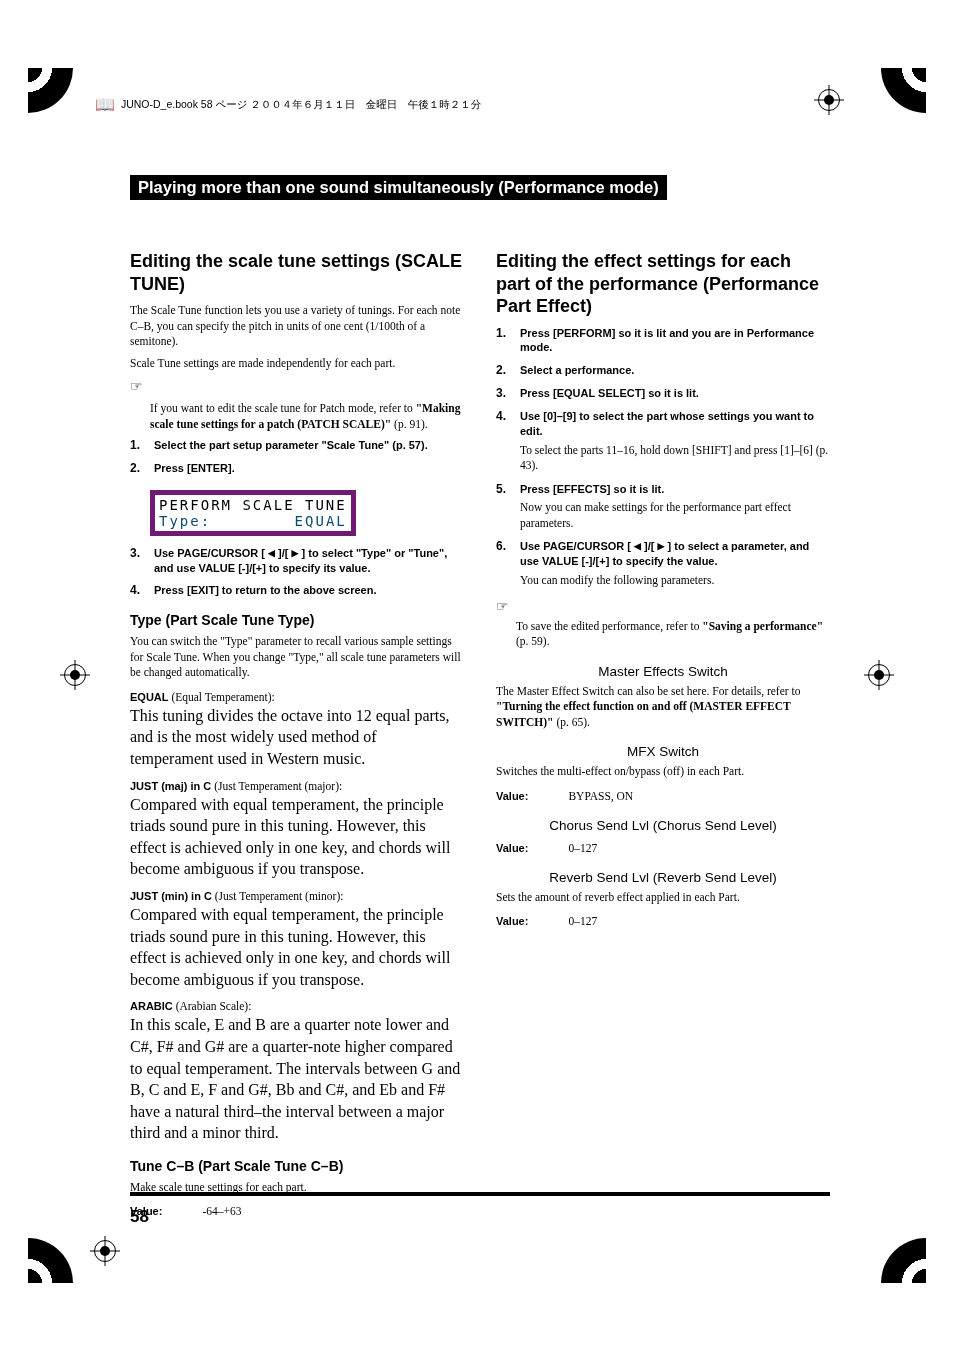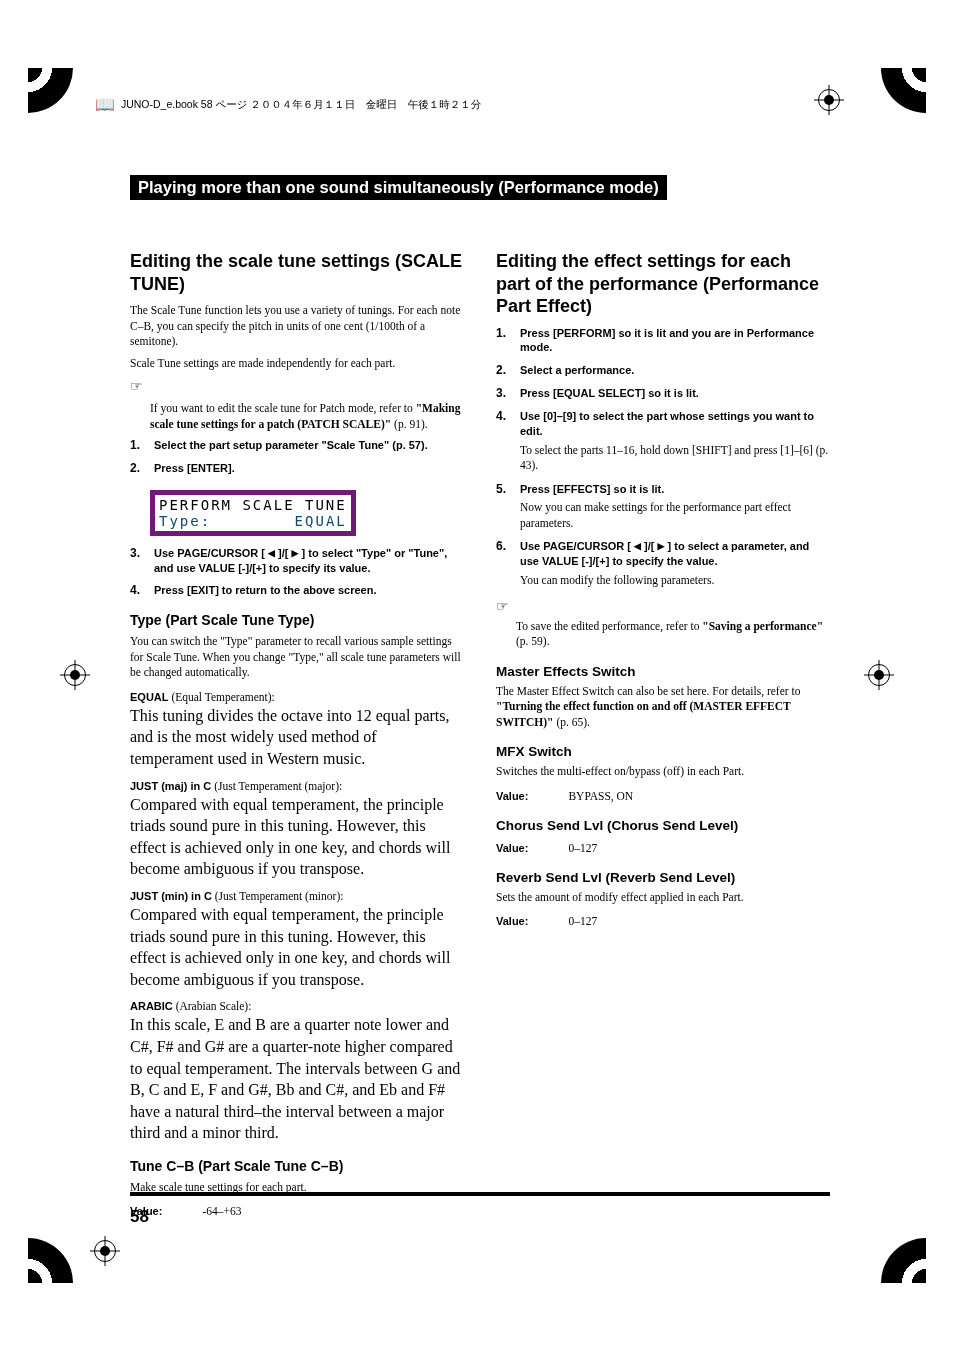--- a/index.html
+++ b/index.html
@@ -102,24 +102,25 @@
   .lcd .row2 { color: #0c4a6e; }
   h3.sub {
     font-family: Arial, sans-serif;
     font-weight: bold;
     font-size: 14px;
     margin-top: 14px;
     margin-bottom: 6px;
   }
   h3.sub-red {
     font-family: Arial, sans-serif;
-    font-weight: bold;
+    font-weight: normal;
     font-size: 13.5px;
     margin-top: 14px;
     margin-bottom: 5px;
+    text-align: center;
   }
   .def-name {
     font-family: Arial, sans-serif;
     font-weight: bold;
     font-size: 11px;
   }
   .def-rest {
     font-size: 11.5px;
   }
   .def-block { margin-bottom: 6px; }
@@ -345,21 +346,21 @@
       <p>
         <span class="value-line">Value:</span><span class="value-val">BYPASS, ON</span>
       </p>
 
       <h3 class="sub-red">Chorus Send Lvl (Chorus Send Level)</h3>
       <p>
         <span class="value-line">Value:</span><span class="value-val">0–127</span>
       </p>
 
       <h3 class="sub-red">Reverb Send Lvl (Reverb Send Level)</h3>
-      <p class="body">Sets the amount of modify effect applied in each Part.</p>
+      <p class="body">Sets the amount of reverb effect applied in each Part.</p>
       <p>
         <span class="value-line">Value:</span><span class="value-val">0–127</span>
       </p>
     </div>
   </div>
 </div>
 
 <div class="footer-rule"></div>
 <div class="page-num">58</div>
 

